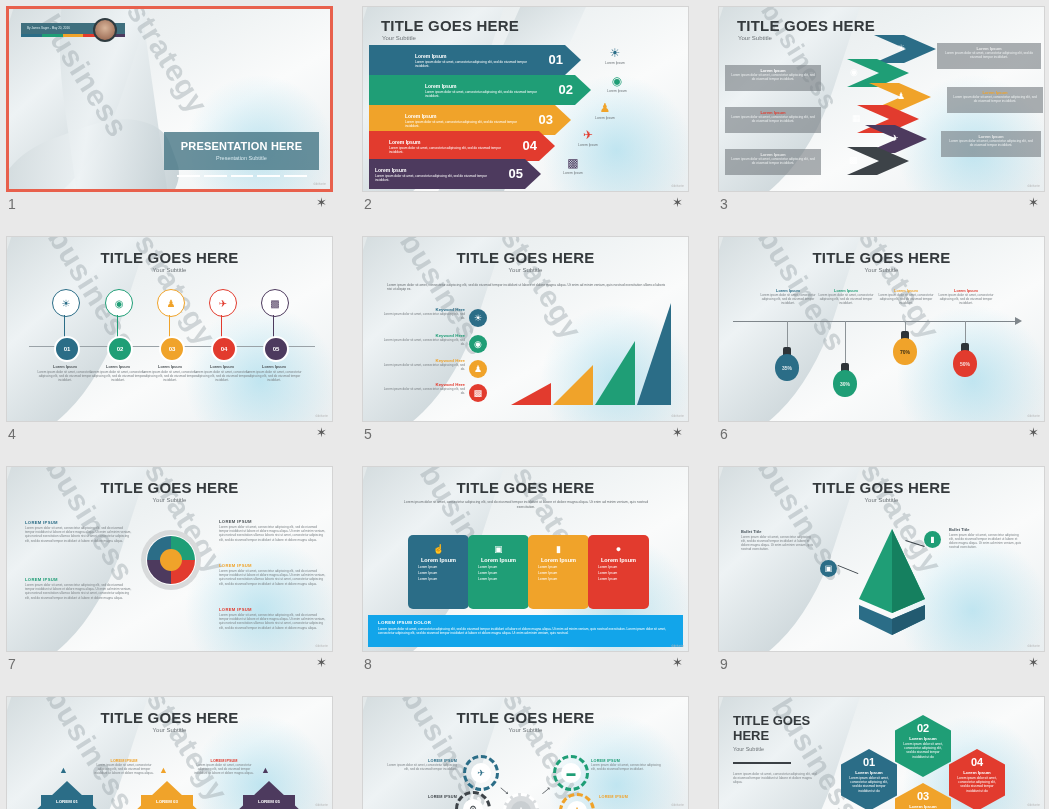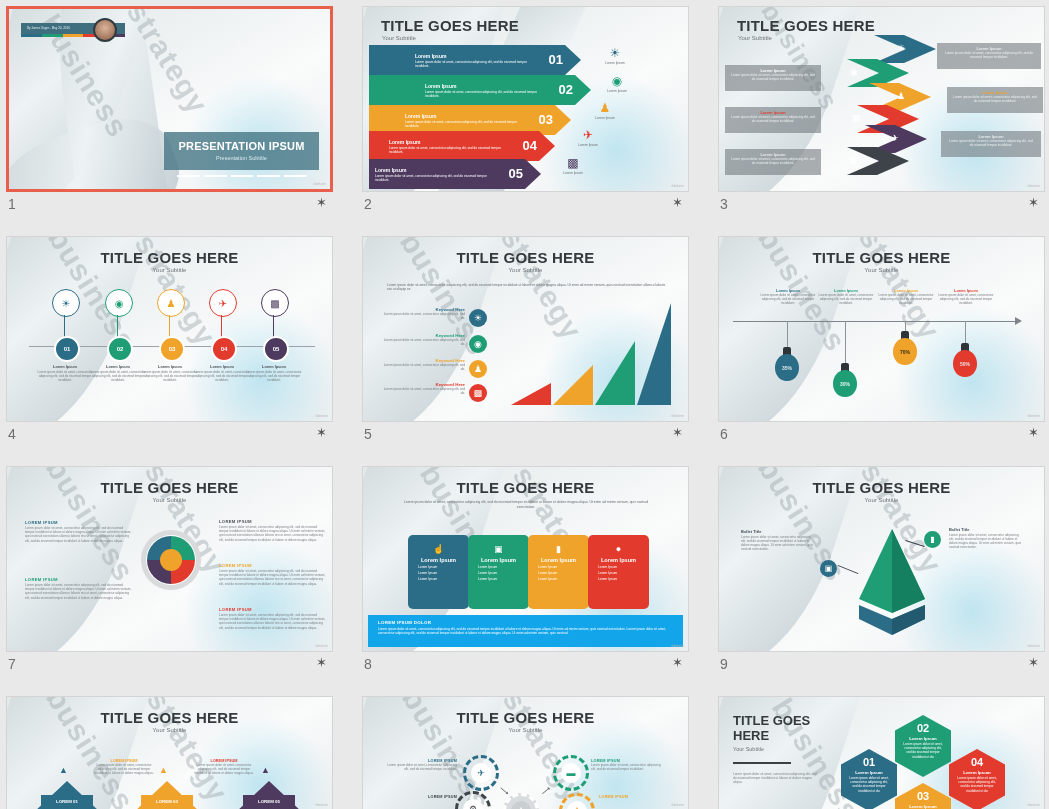--- a/index.html
+++ b/index.html
@@ -204,21 +204,21 @@
       </div>
       <div class="s1-seg">
         <i style="background:#2b6d87"></i>
             <i style="background:#1f9e76"></i>
             <i style="background:#f0a32a"></i>
             <i style="background:#e23b2e"></i>
             <i style="background:#4d3a5e"></i>
       </div>
       <div class="s1-ava"></div>
       <div class="s1-titlebox">
-        <div class="t">PRESENTATION IPSUM</div>
+        <div class="t">PRESENTATION HERE</div>
         <div class="s">Presentation Subtitle</div>
       </div>
       <div class="s1-rule">
             <i></i>
             <i></i>
             <i></i>
             <i></i>
             <i></i>
           </div>
       <div class="credit">slidehunter</div>

